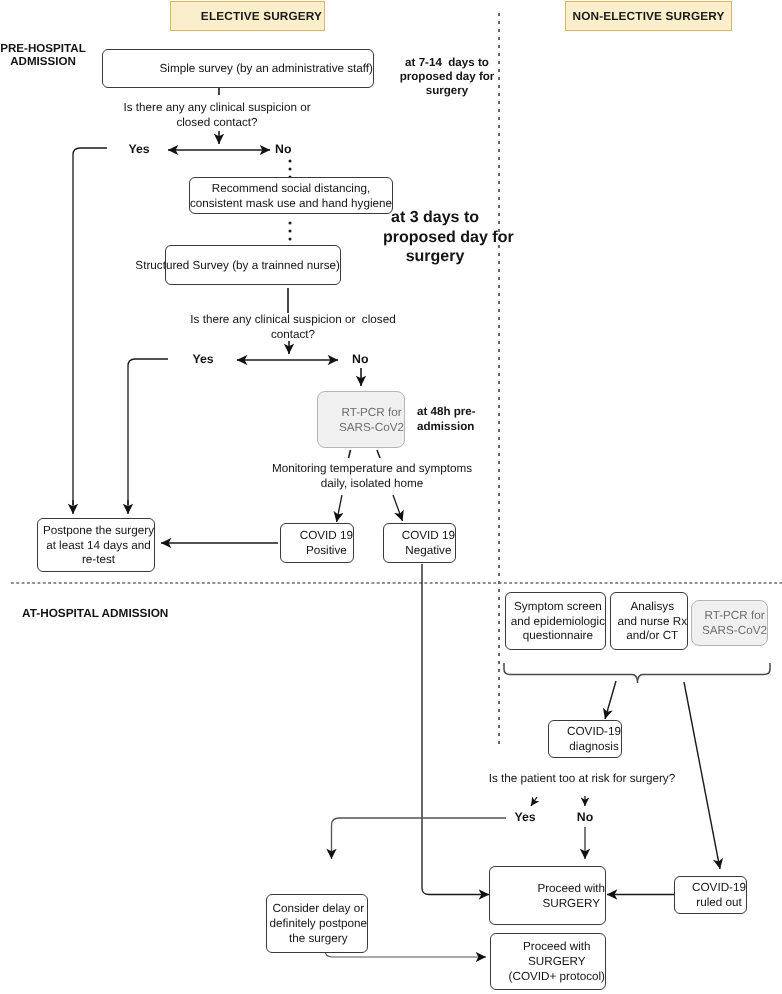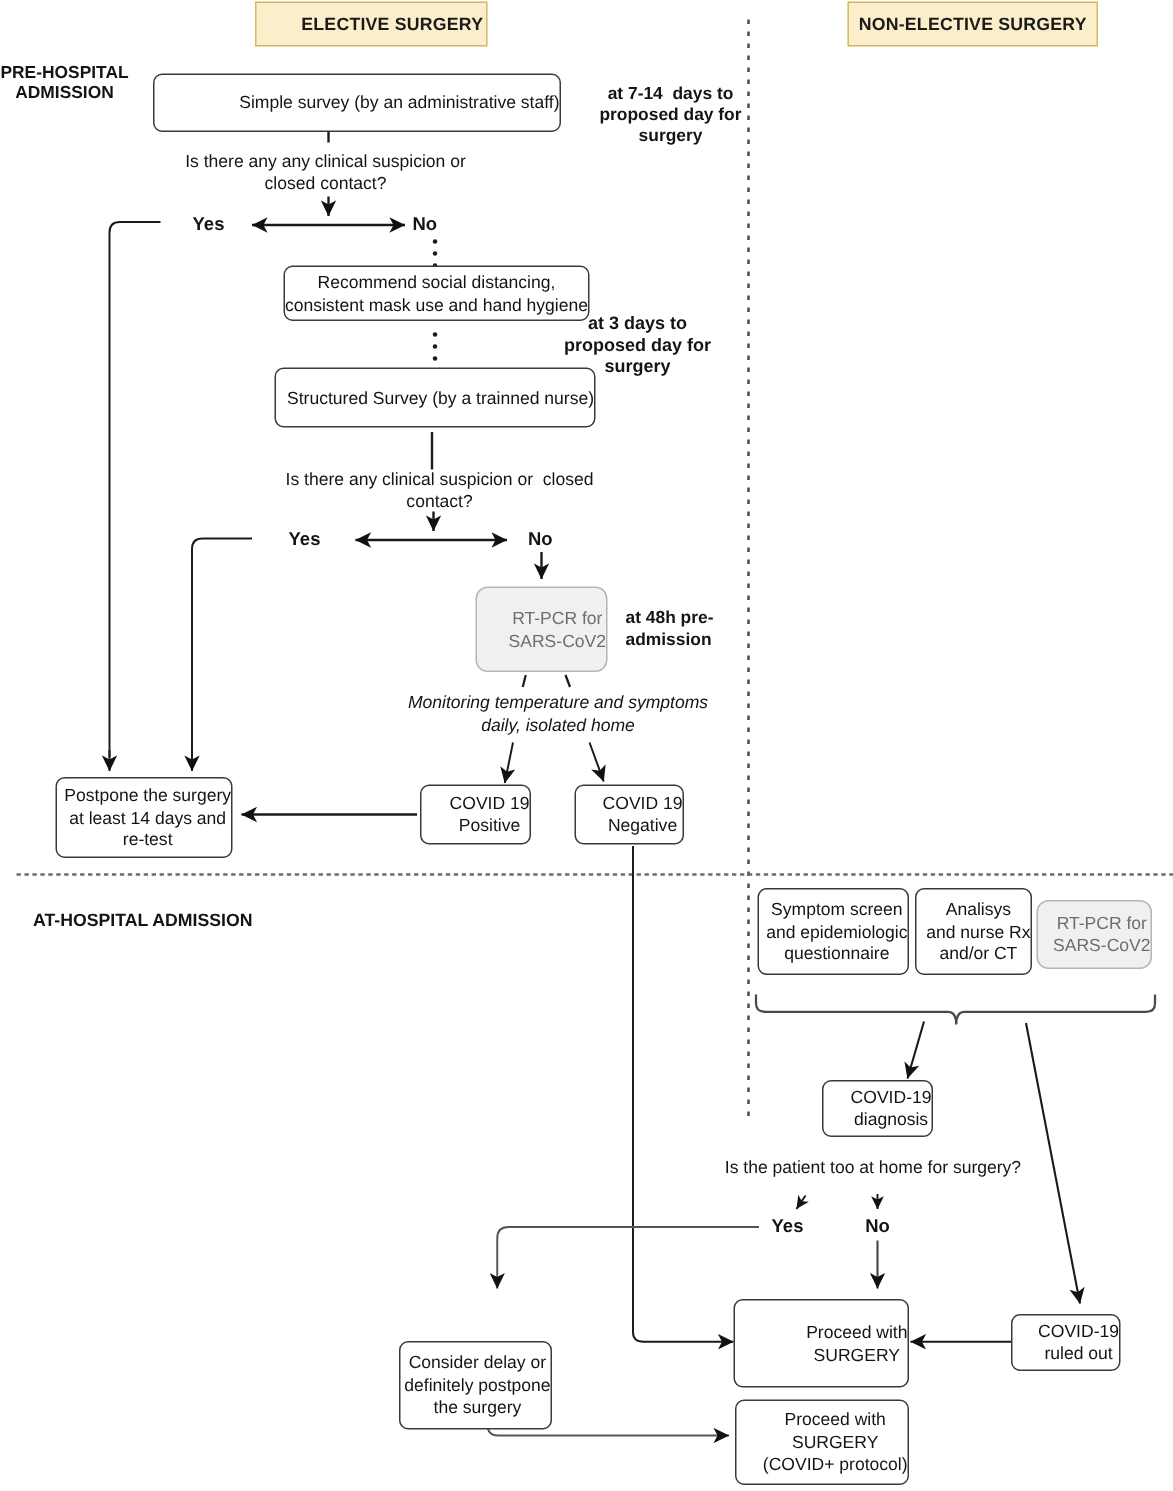--- a/index.html
+++ b/index.html
@@ -115,21 +115,21 @@
 
   <div class="node" style="left:102px;top:49px;width:272px;height:39px;">
     <span style="white-space:pre">Simple survey (by an administrative staff)</span>
   </div>
 
   <div class="node" style="left:189px;top:177px;width:204px;height:37px;">
     <span style="white-space:pre">Recommend social distancing,
 consistent mask use and hand hygiene</span>
   </div>
 
-  <div class="node" style="left:183px;top:245px;width:214px;height:40px;">
+  <div class="node" style="left:165px;top:245px;width:176px;height:40px;">
     <span style="white-space:pre">Structured Survey (by a trainned nurse)</span>
   </div>
 
   <div class="node grey" style="left:317px;top:391px;width:88px;height:57px;">
     <span style="white-space:pre">RT-PCR for
 SARS-CoV2</span>
   </div>
 
   <div class="node" style="left:280px;top:523px;width:74px;height:40px;">
     <span style="white-space:pre">COVID 19
@@ -188,33 +188,33 @@
   <div class="node" style="left:490px;top:933px;width:116px;height:57px;">
     <span style="white-space:pre">Proceed with
 SURGERY
 (COVID+ protocol)</span>
   </div>
 
   <div class="lbl" style="left:72px;top:100px;width:290px;white-space:pre;">Is there any any clinical suspicion or
 closed contact?</div>
   <div class="lbl" style="left:148px;top:312px;width:290px;white-space:pre;">Is there any clinical suspicion or  closed
 contact?</div>
-  <div class="lbl" style="left:437px;top:771px;width:290px;">Is the patient too at home for surgery?</div>
-  <div class="lbl" style="left:257px;top:461px;width:230px;white-space:pre;font-style:italic;">Monitoring temperature and symptoms
+  <div class="lbl" style="left:437px;top:771px;width:290px;">Is the patient too at risk for surgery?</div>
+  <div class="lbl" style="left:257px;top:461px;width:230px;white-space:pre;">Monitoring temperature and symptoms
 daily, isolated home</div>
 
   <div class="lbl b" style="left:114px;top:142px;width:50px;">Yes</div>
   <div class="lbl b" style="left:275px;top:142px;width:30px;text-align:left;">No</div>
   <div class="lbl b" style="left:178px;top:352px;width:50px;">Yes</div>
   <div class="lbl b" style="left:352px;top:352px;width:30px;text-align:left;">No</div>
   <div class="lbl b" style="left:500px;top:810px;width:50px;">Yes</div>
   <div class="lbl b" style="left:570px;top:810px;width:30px;">No</div>
 
   <div class="lbl b" style="left:395px;top:56px;width:104px;white-space:pre;font-size:11.6px;line-height:1.22;">at 7-14  days to
 proposed day for
 surgery</div>
-  <div class="lbl b" style="left:373px;top:208px;width:104px;white-space:pre;font-size:12px;line-height:1.22;">at 3 days to
+  <div class="lbl b" style="left:383px;top:208px;width:104px;white-space:pre;font-size:16px;line-height:1.22;">at 3 days to
 proposed day for
 surgery</div>
   <div class="lbl b" style="left:417px;top:405px;width:86px;white-space:pre;font-size:11.6px;line-height:1.27;text-align:left;">at 48h pre-
 admission</div>
 
 </div>
 
 </body></html>

